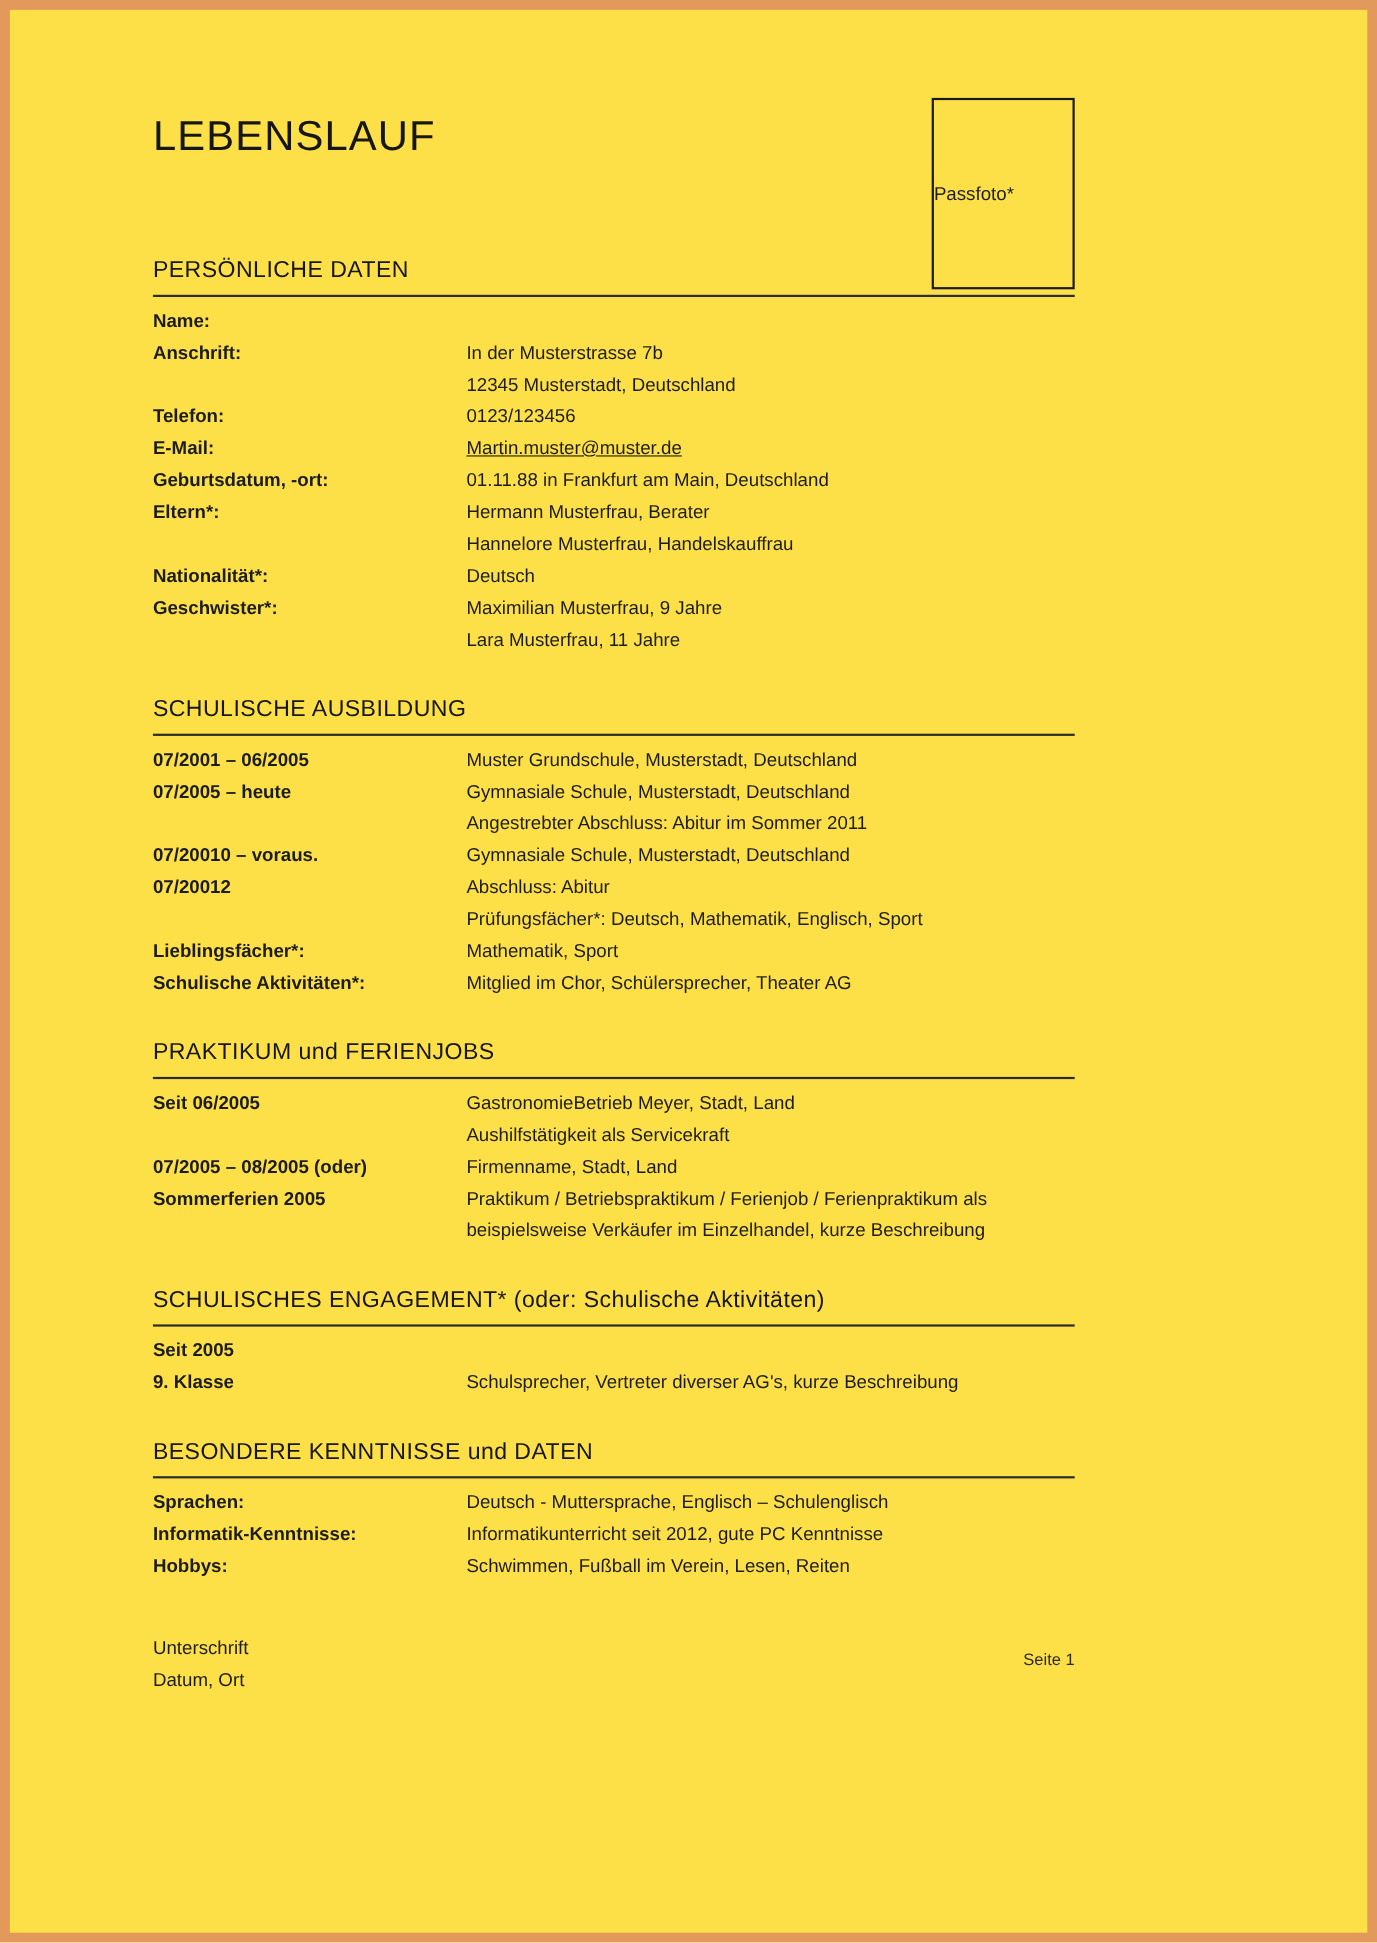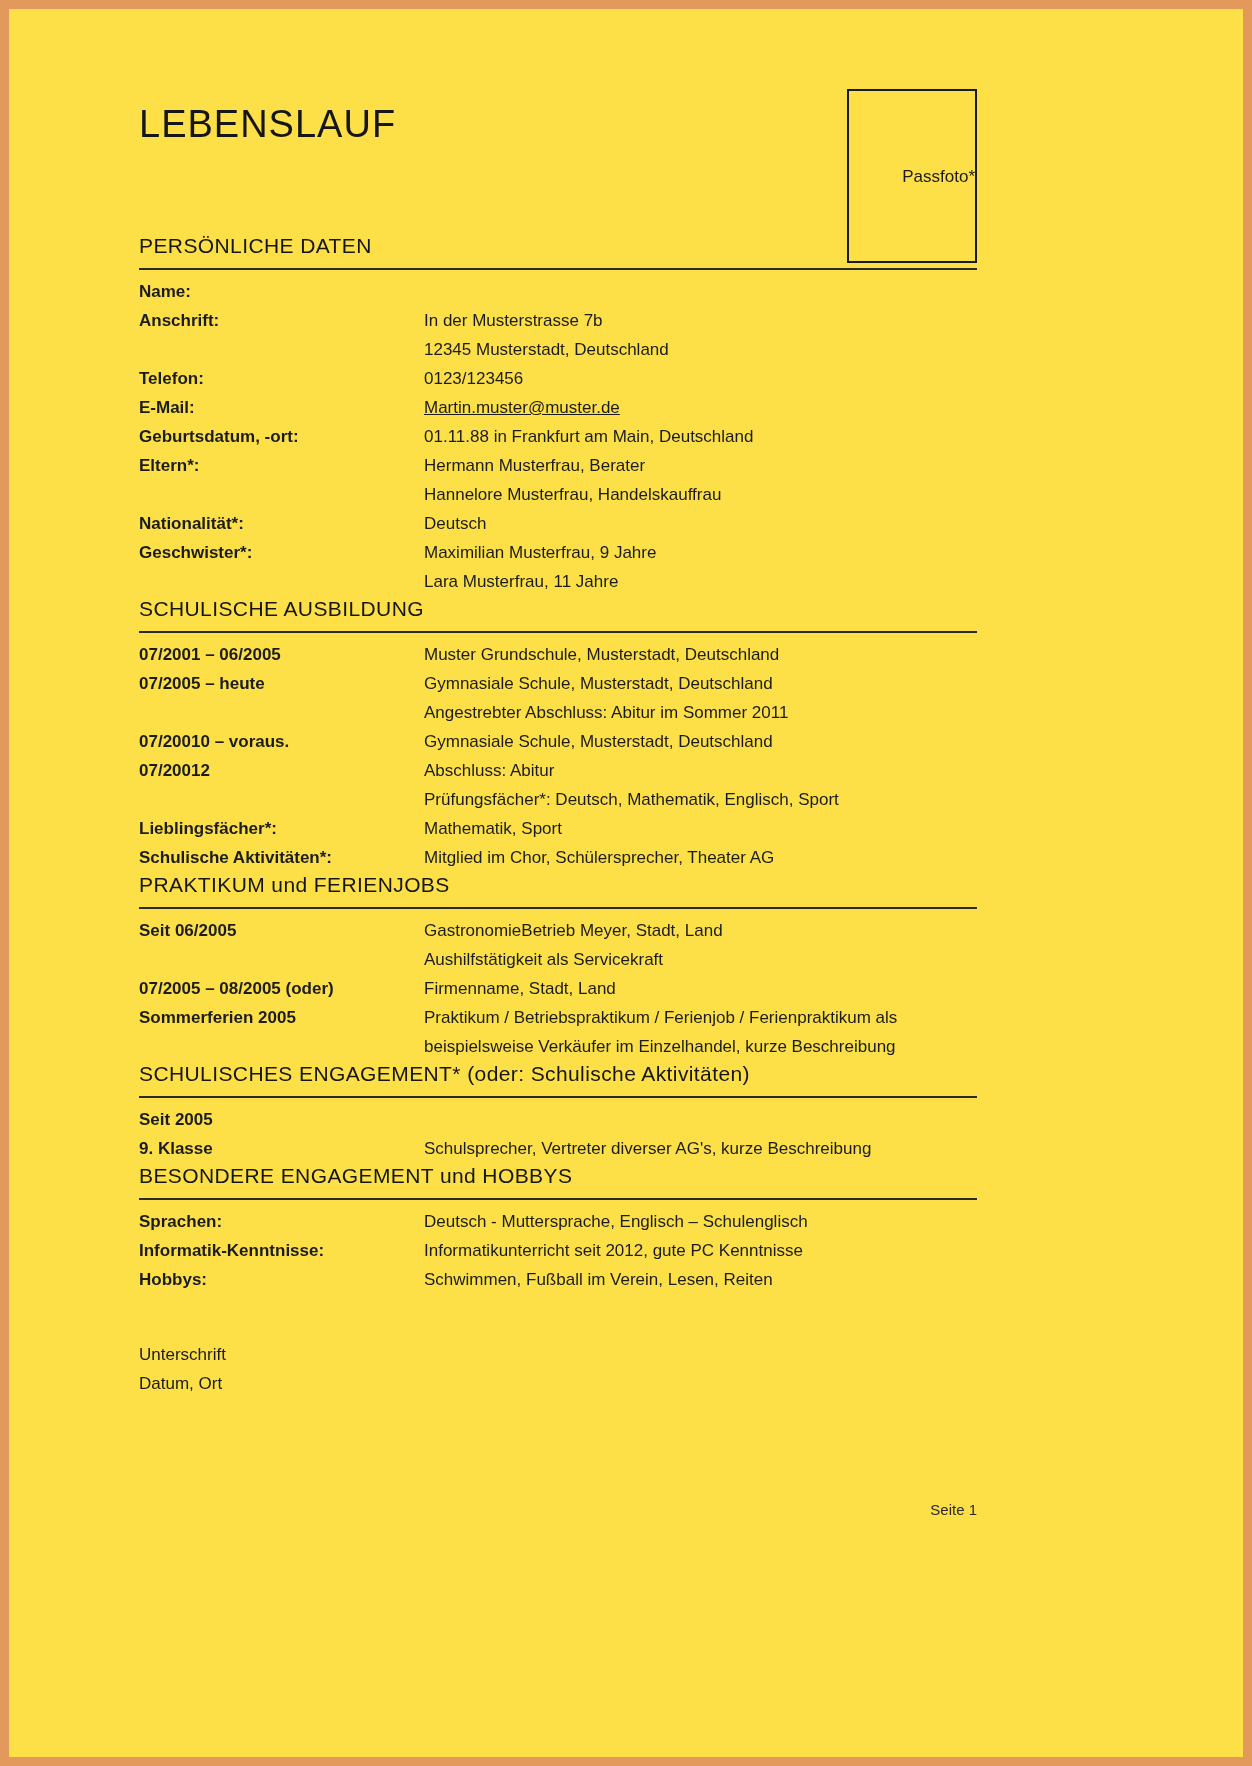--- a/index.html
+++ b/index.html
@@ -27,24 +27,24 @@
   .passfoto-box {
     position: absolute;
     top: 80px;
     right: 266px;
     width: 130px;
     height: 174px;
     border: 2px solid #1a1a1a;
     box-sizing: border-box;
     display: flex;
     align-items: center;
-    justify-content: flex-end;
+    justify-content: flex-start;
     font-size: 17px;
   }
-  .section { }
+  .section { margin-top: 36px; }
   .section:first-of-type { margin-top: 0; }
   .section-heading {
     font-size: 21px;
     font-weight: 400;
     letter-spacing: 0.4px;
     line-height: 26px;
     margin: 0;
     padding-bottom: 9px;
     border-bottom: 2px solid #2b2b2b;
     color: #161616;
@@ -179,21 +179,21 @@
         <div class="label">Seit  2005</div>
       </div>
       <div class="row">
         <div class="label">9. Klasse</div>
         <div class="value">Schulsprecher, Vertreter diverser AG's, kurze Beschreibung</div>
       </div>
     </div>
   </div>
 
   <div class="section">
-    <h2 class="section-heading">BESONDERE ENGAGEMENT und HOBBYS</h2>
+    <h2 class="section-heading">BESONDERE KENNTNISSE und DATEN</h2>
     <div class="rows">
       <div class="row">
         <div class="label">Sprachen:</div>
         <div class="value">Deutsch - Muttersprache, Englisch – Schulenglisch</div>
       </div>
       <div class="row">
         <div class="label">Informatik-Kenntnisse:</div>
         <div class="value">Informatikunterricht seit 2012, gute PC Kenntnisse</div>
       </div>
       <div class="row">

